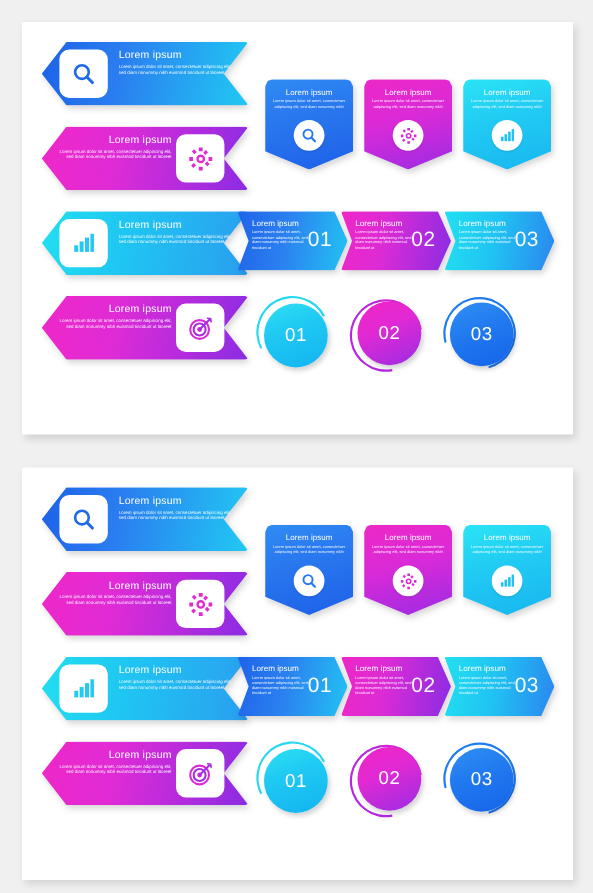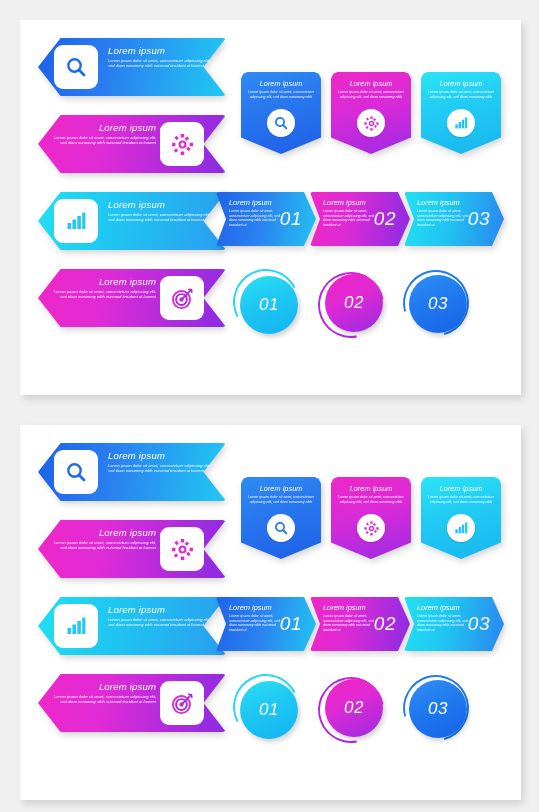--- a/index.html
+++ b/index.html
@@ -15,21 +15,21 @@
     position:absolute;
     left:20px;
     width:501px;
     height:375px;
     background:#ffffff;
     box-shadow:3px 4px 7px rgba(0,0,0,0.13);
   }
   #panel-1{ top:20px; }
   #panel-2{ top:425px; }
 
-  .stage{ position:absolute; inset:0;font-style:italic; }
+  .stage{ position:absolute; inset:0; }
 
   
   .hexbar{
     position:absolute;
     left:18px;
     width:188px;
     height:58px;
     filter:drop-shadow(2px 3px 3px rgba(0,0,0,0.17));
   }
   .hexbar .shape{

